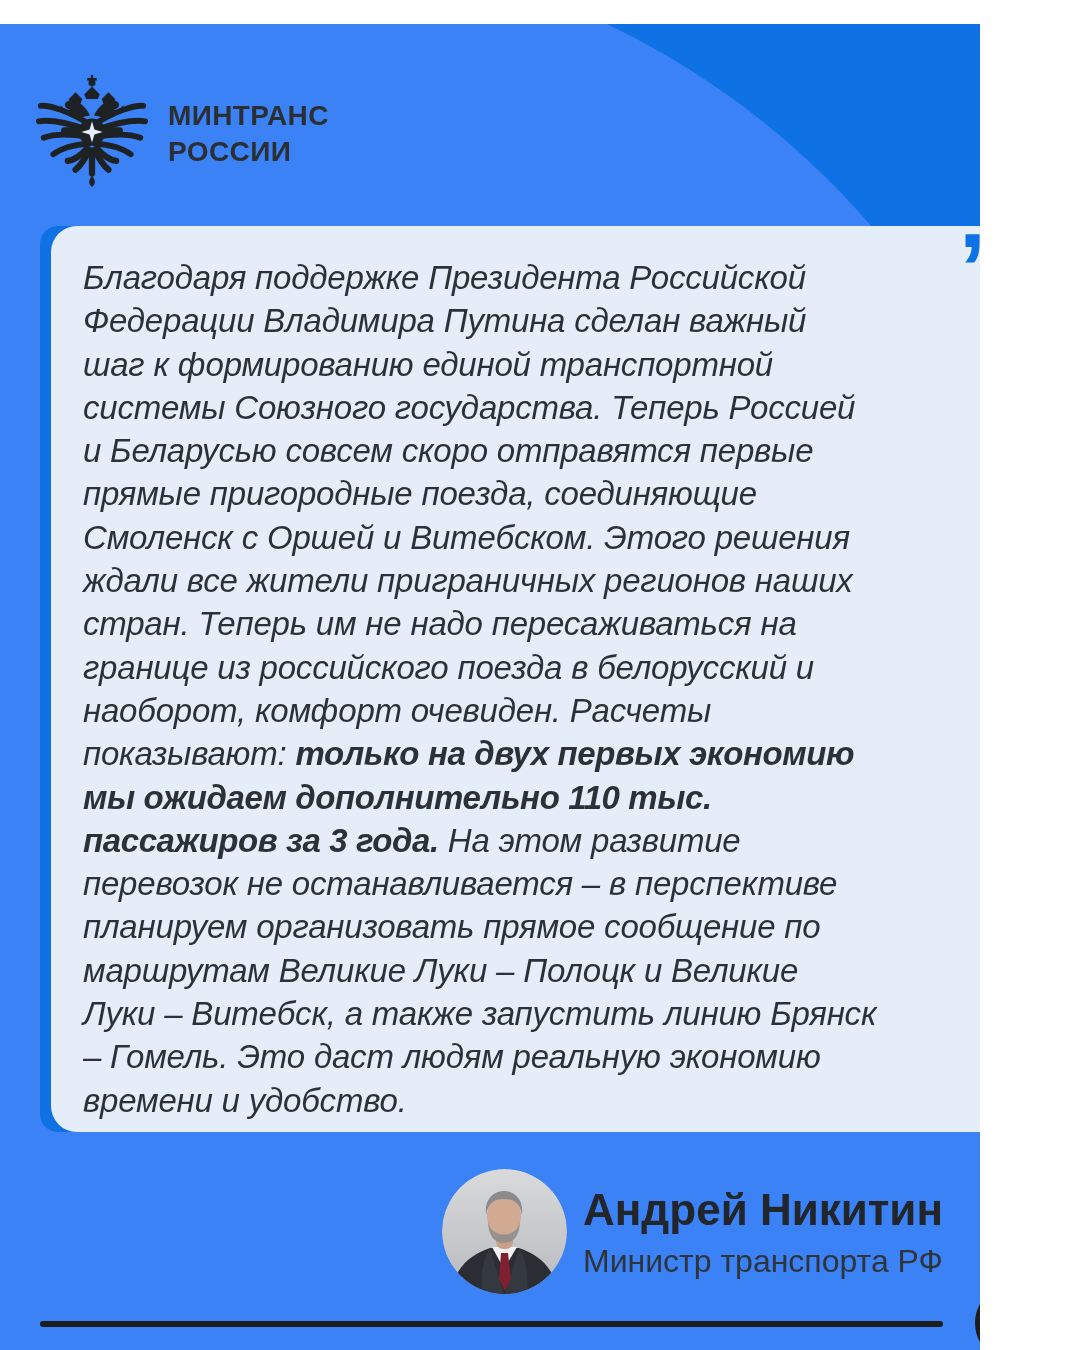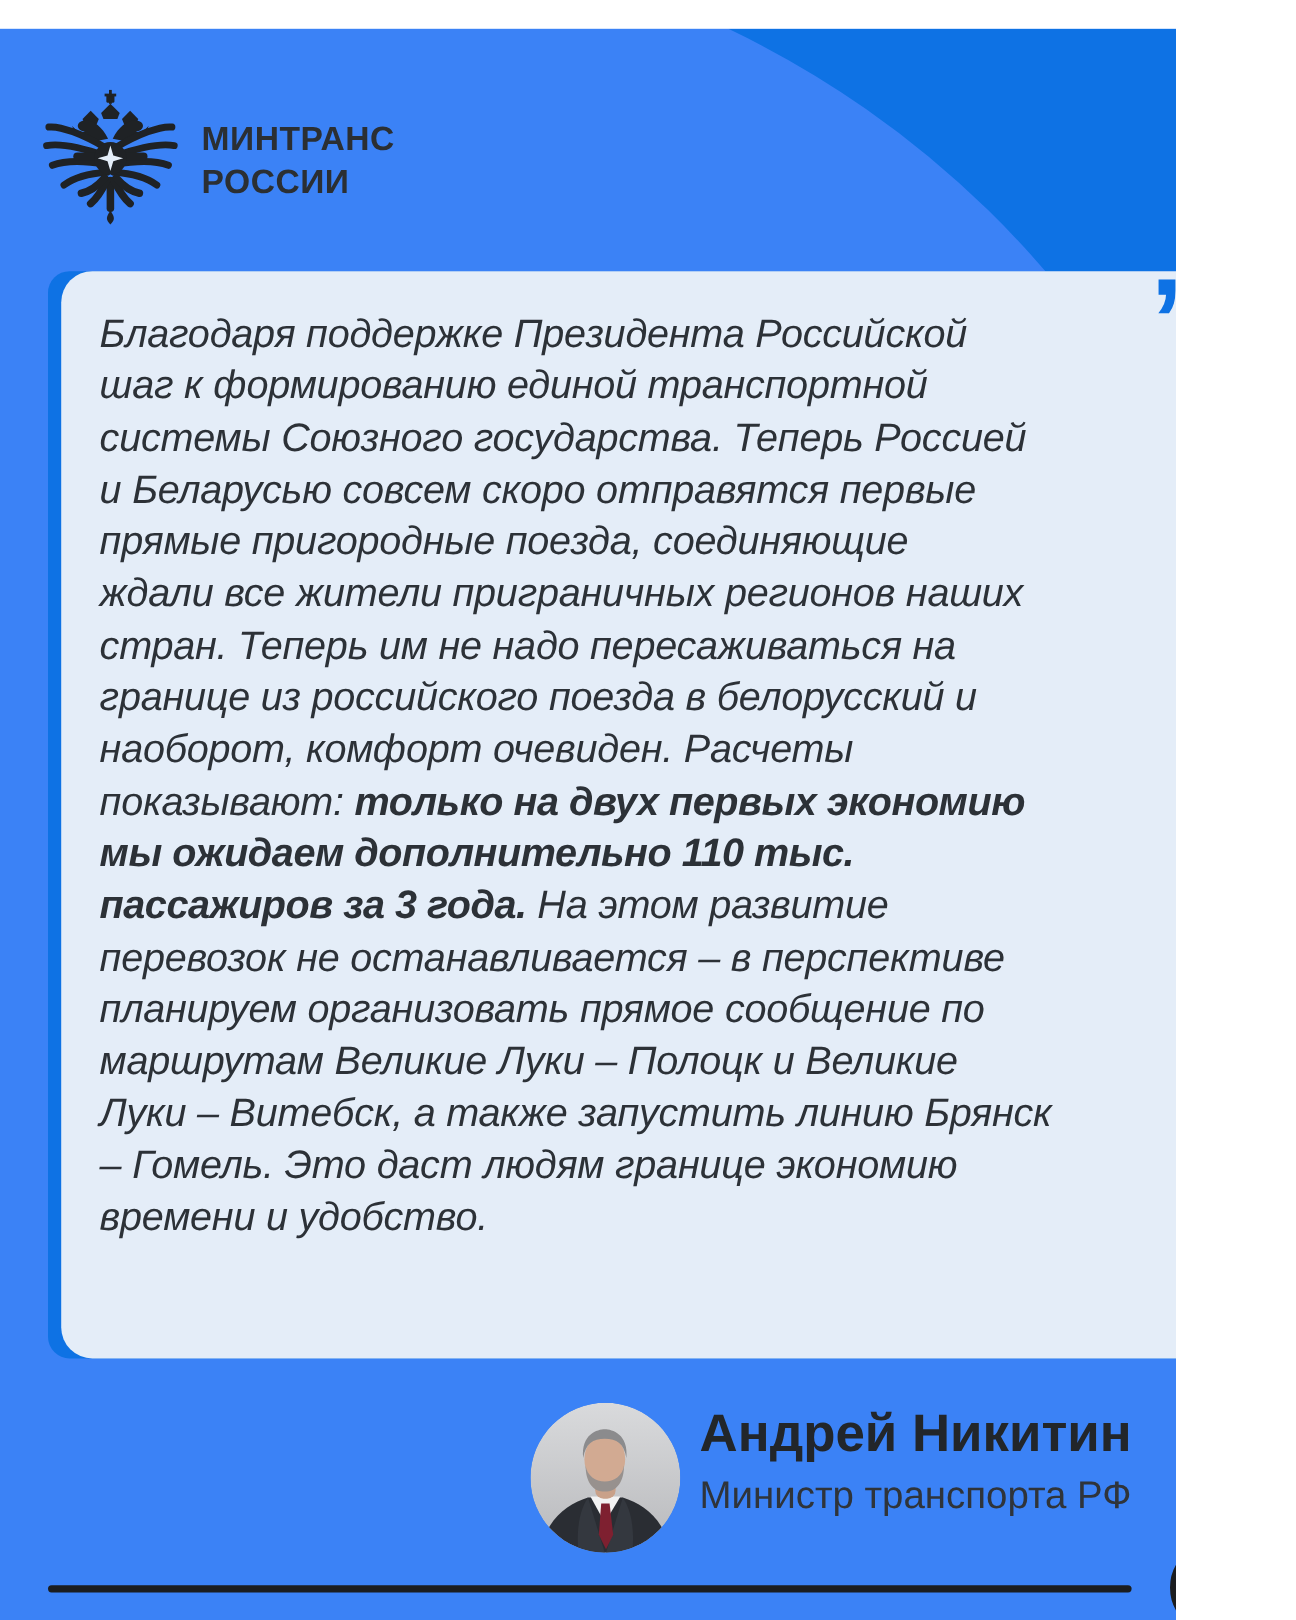--- a/index.html
+++ b/index.html
@@ -47,21 +47,21 @@
   }
   .quote-text{
     position:absolute;left:32px;top:30px;right:20px;
     font-size:33px;line-height:43.3px;
     color:var(--text-dark);
     letter-spacing:-0.2px;
   }
   .qline{white-space:nowrap;font-style:italic;}
   .qline .b{font-weight:700;letter-spacing:-0.4px;}
   
-  .author{position:absolute;right:37px;top:1145px;display:flex;}
+  .author{position:absolute;right:37px;top:1145px;display:flex;align-items:center;}
   .avatar{width:125px;height:125px;border-radius:50%;overflow:hidden;flex:0 0 auto;}
   .author-meta{margin-left:16px;}
   .author-name{font-weight:700;font-size:44px;line-height:52px;color:#22262A;}
   .author-title{margin-top:6px;font-size:32px;line-height:38px;color:#2F343A;}
   
   .rule{position:absolute;left:40px;top:1297px;width:903px;height:6px;background:var(--ink);border-radius:3px;}
   .train-badge{position:absolute;left:972px;top:1258px;width:82px;height:82px;}
   .bottom-strip{position:absolute;left:0;bottom:0;width:100%;height:7px;background:#F6F7F9;}
 </style>
 </head>
@@ -126,36 +126,38 @@
       <div>РОССИИ</div>
     </div>
   </header>
 
   <section class="quote-wrap">
     <div class="quote-bar"></div>
     <div class="quote-box">
       <div class="quote-mark">”</div>
       <div class="quote-text">
           <div class="qline"><span>Благодаря поддержке Президента Российской</span></div>
+          <div class="qline"><span>Федерации Владимира Путина сделан важный</span></div>
           <div class="qline"><span>шаг к формированию единой транспортной</span></div>
           <div class="qline"><span>системы Союзного государства. Теперь Россией</span></div>
           <div class="qline"><span>и Беларусью совсем скоро отправятся первые</span></div>
           <div class="qline"><span>прямые пригородные поезда, соединяющие</span></div>
+          <div class="qline"><span>Смоленск с Оршей и Витебском. Этого решения</span></div>
           <div class="qline"><span>ждали все жители приграничных регионов наших</span></div>
           <div class="qline"><span>стран. Теперь им не надо пересаживаться на</span></div>
           <div class="qline"><span>границе из российского поезда в белорусский и</span></div>
           <div class="qline"><span>наоборот, комфорт очевиден. Расчеты</span></div>
           <div class="qline"><span>показывают: </span><span class="b">только на двух первых экономию</span></div>
           <div class="qline"><span class="b">мы ожидаем дополнительно 110 тыс.</span></div>
           <div class="qline"><span class="b">пассажиров за 3 года.</span><span> На этом развитие</span></div>
           <div class="qline"><span>перевозок не останавливается – в перспективе</span></div>
           <div class="qline"><span>планируем организовать прямое сообщение по</span></div>
           <div class="qline"><span>маршрутам Великие Луки – Полоцк и Великие</span></div>
           <div class="qline"><span>Луки – Витебск, а также запустить линию Брянск</span></div>
-          <div class="qline"><span>– Гомель. Это даст людям границе экономию</span></div>
+          <div class="qline"><span>– Гомель. Это даст людям реальную экономию</span></div>
           <div class="qline"><span>времени и удобство.</span></div>
         </div>
     </div>
   </section>
 
   <section class="author">
     <span class="avatar">
       <svg viewBox="0 0 125 125" width="125" height="125" aria-hidden="true">
         <defs>
           <linearGradient id="avbg" x1="0" y1="0" x2="0" y2="1">

